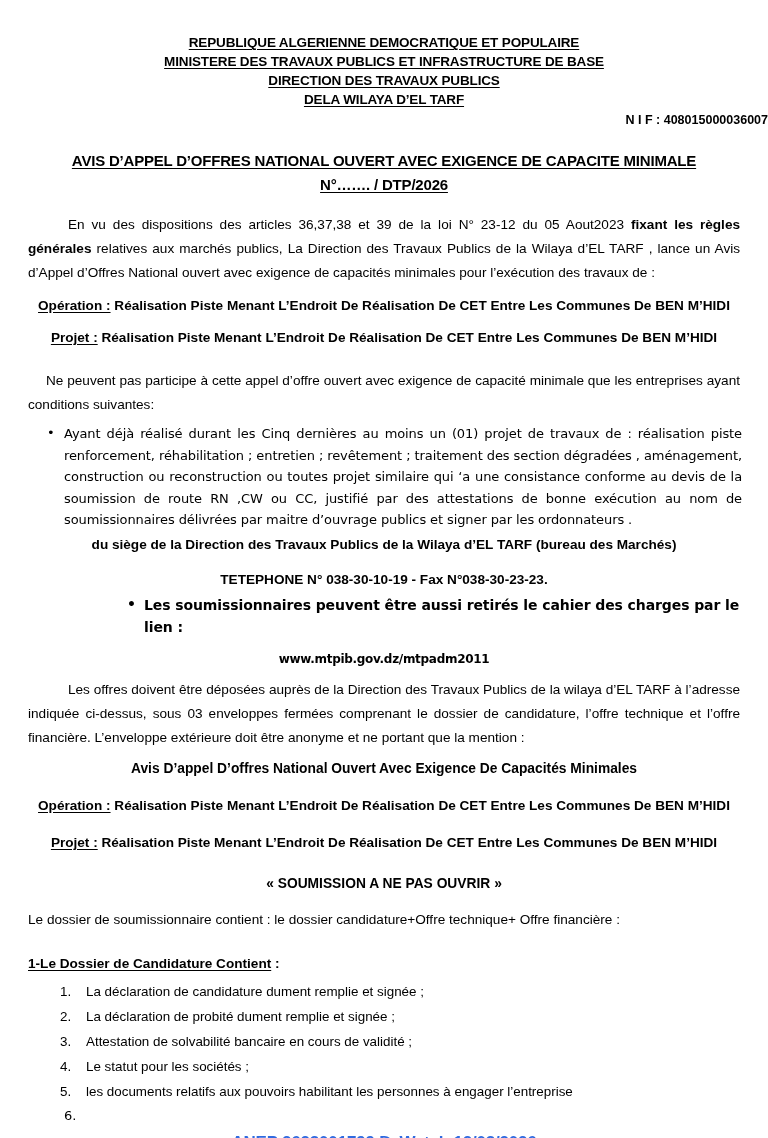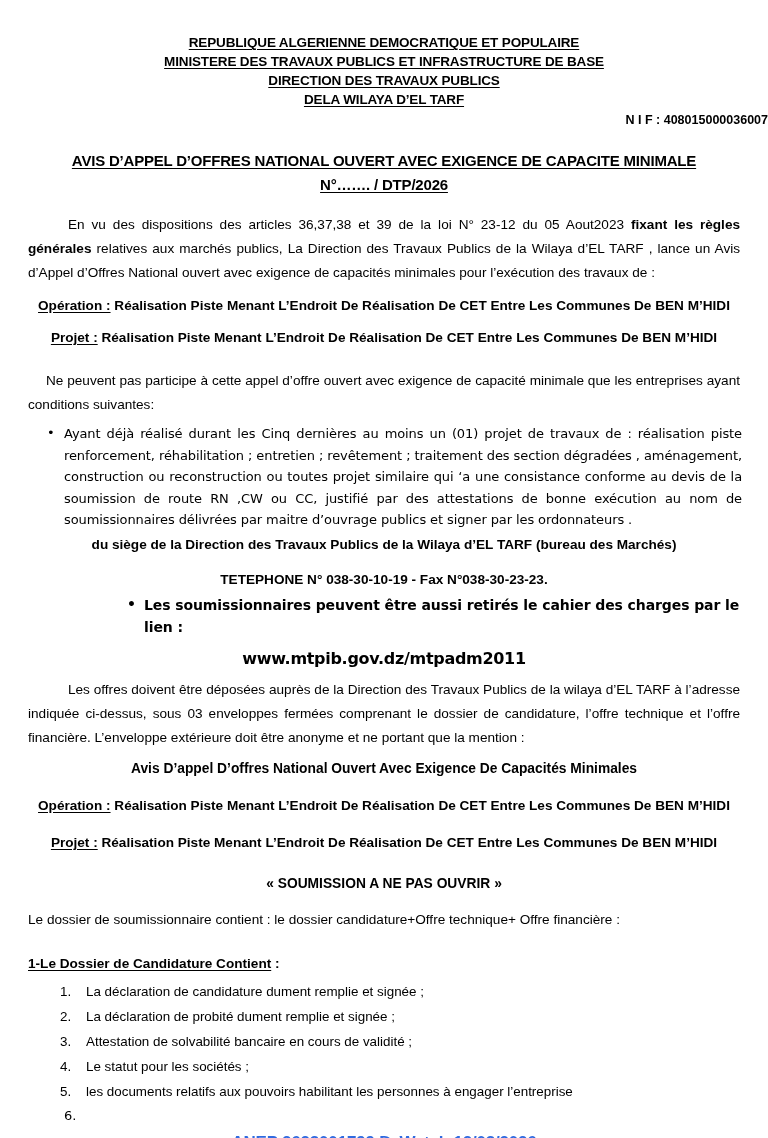--- a/index.html
+++ b/index.html
@@ -129,21 +129,21 @@
     content: "\2022";
     position: absolute;
     left: -17px;
     top: -1px;
   }
 
   
   .linkline {
     text-align: center;
     font-weight: bold;
-    font-size: 16px;
+    font-size: 12px;
     line-height: 28px;
     margin-top: 7px;
     font-family: "DejaVu Sans", sans-serif;
     letter-spacing: -0.3px;
   }
 
   
   ol.numlist {
     margin: 4px 26px 0 26px;
     padding: 0 0 0 60px;

